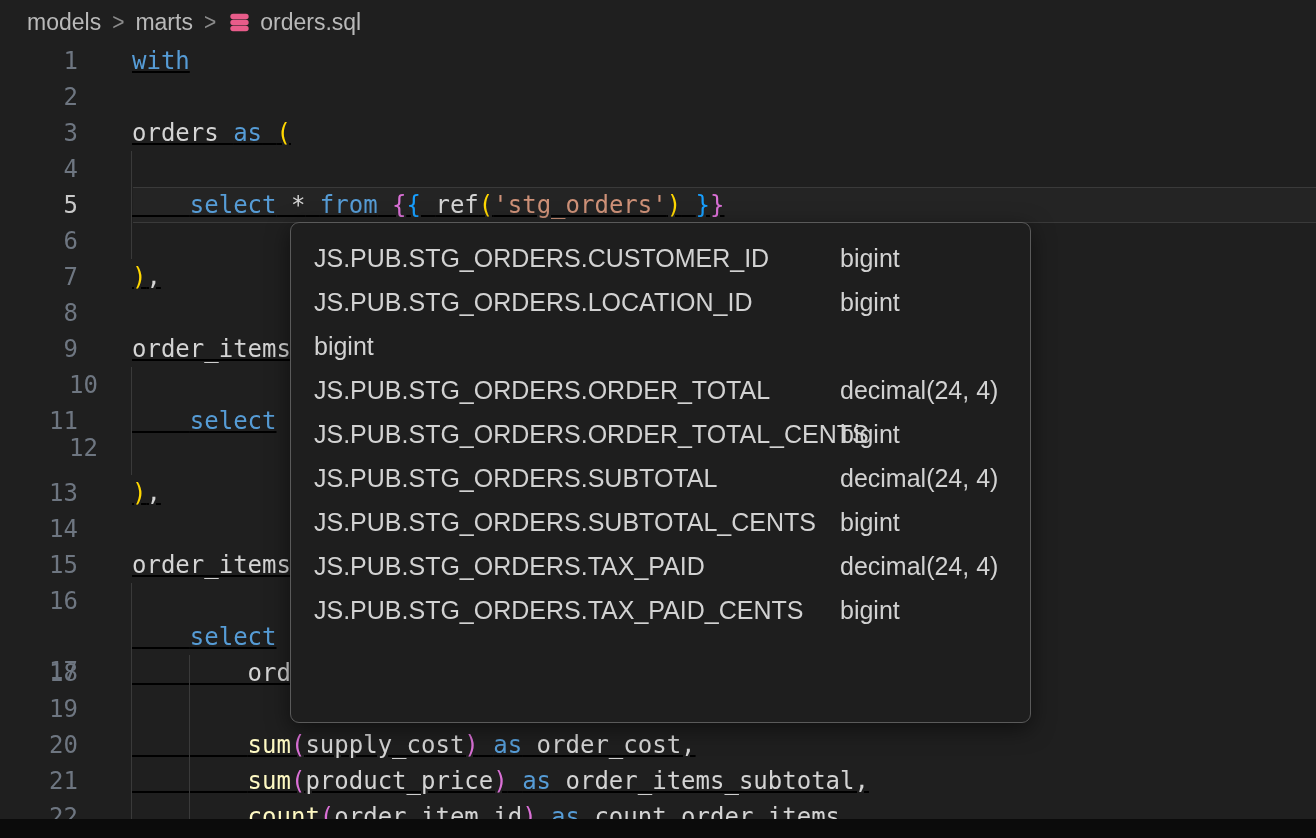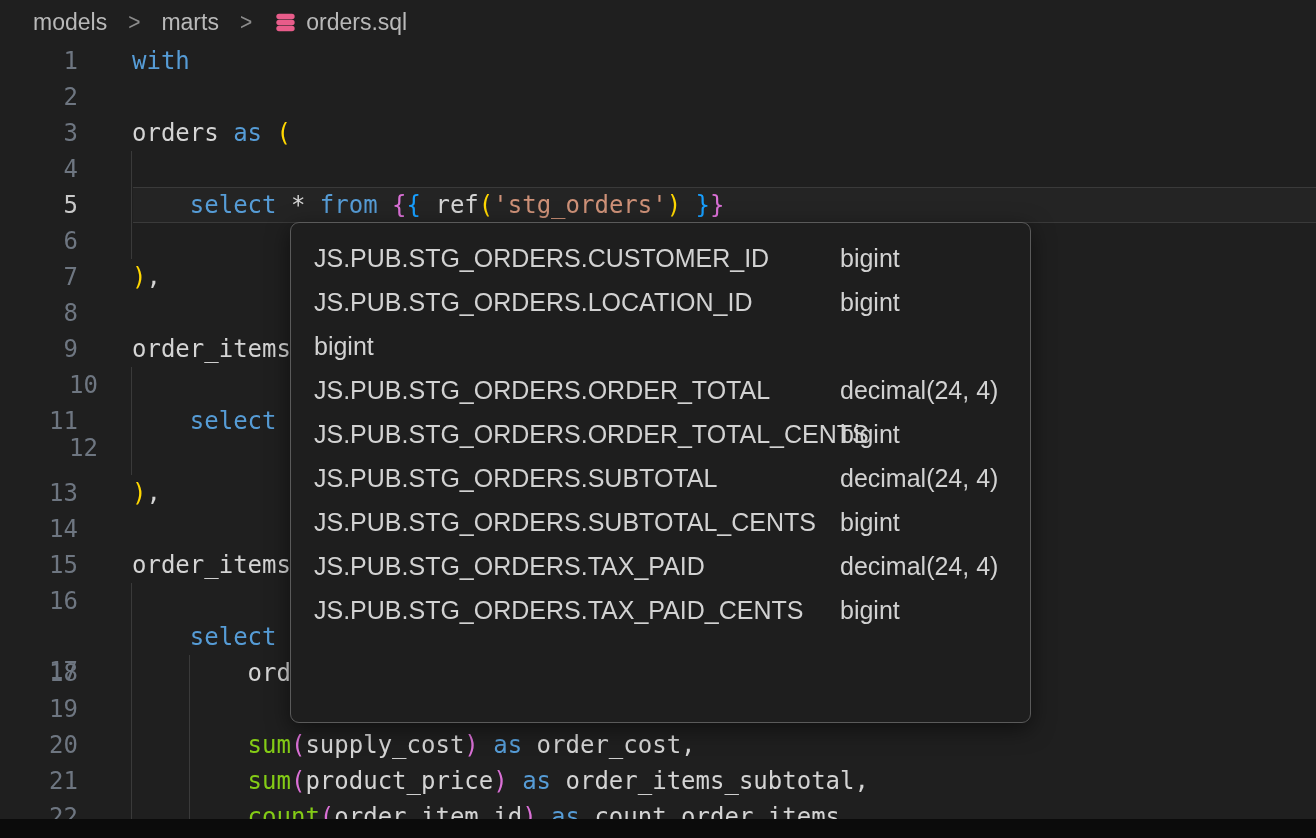--- a/index.html
+++ b/index.html
@@ -2,22 +2,22 @@
 <html><head>
 <meta charset="utf-8">
 <style>
   html,body{margin:0;padding:0}
   body{
     width:1316px;height:838px;position:relative;overflow:hidden;
     background:#1f1f1f;font-family:"Liberation Sans",sans-serif;
   }
   
   .crumbbar{
-    position:absolute;left:33px;top:0;height:44px;
-    display:flex;align-items:center;gap:21px;
+    position:absolute;left:27px;top:0;height:44px;
+    display:flex;align-items:center;gap:11px;
     color:#b9b9b9;font-size:23px;
   }
   .crumb{white-space:nowrap}
   .sep{color:#8c8c8c;font-size:21px;transform:scaleY(1.15)}
   .fileitem{display:flex;align-items:center;gap:8px}
   .dbicon{display:block}
   
   .codefont{font-family:"DejaVu Sans Mono",monospace;font-size:24px}
   #editor{position:absolute;left:0;top:0;width:1316px;height:838px}
   .hl{
@@ -25,23 +25,24 @@
     background:#242424;border-top:1px solid #3a3a3a;border-bottom:1px solid #3a3a3a;
   }
   .lnum{
     position:absolute;left:0;width:78px;height:36px;line-height:36px;
     text-align:right;color:#6e7681;
   }
   .lnum.active{color:#c9c9c9}
   .line{
     position:absolute;left:132px;right:0;height:36px;line-height:36px;
     white-space:pre;
+    text-decoration:underline;
   }
   .guide{position:absolute;top:0;bottom:0;width:1px;background:#3a3a3a}
-  .kw{color:#569cd6}.fg{color:#d4d4d4}.fn{color:#84cc16}
+  .kw{color:#569cd6}.fg{color:#d4d4d4}.fn{color:#fef9c3}
   .str{color:#ce9178}.b1{color:#ffd700}.b2{color:#da70d6}.b3{color:#179fff}
   
   .popup{
     position:absolute;left:290px;top:222px;width:741px;height:501px;
     box-sizing:border-box;background:#1e1e1e;
     border:1px solid #5a5a5a;border-radius:9px;
     padding:13px 0 0 23px;overflow:hidden;z-index:10;
     box-shadow:0 6px 22px rgba(0,0,0,.5);
     font-size:25px;color:#d2d2d2;
   }

